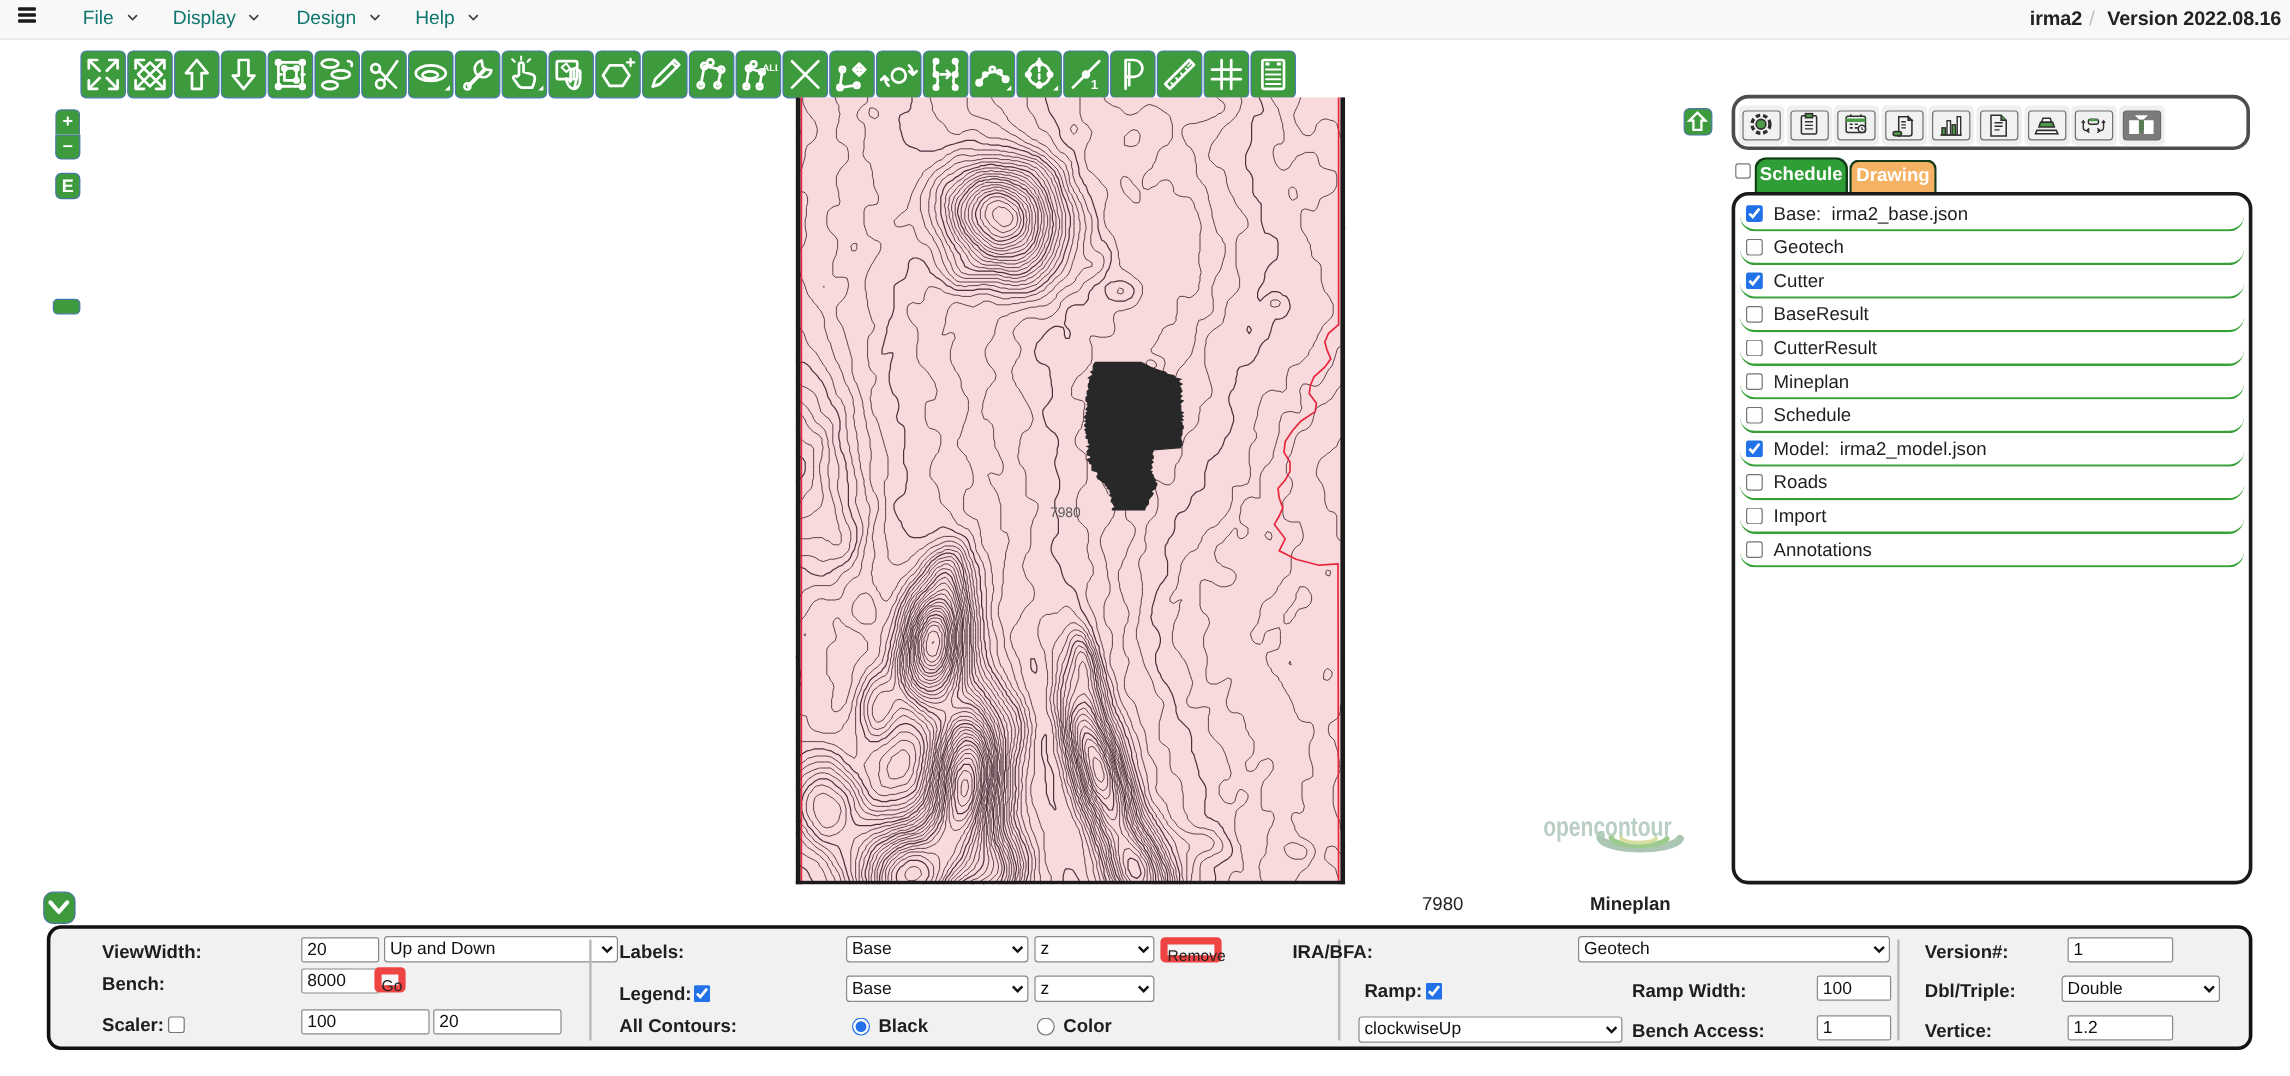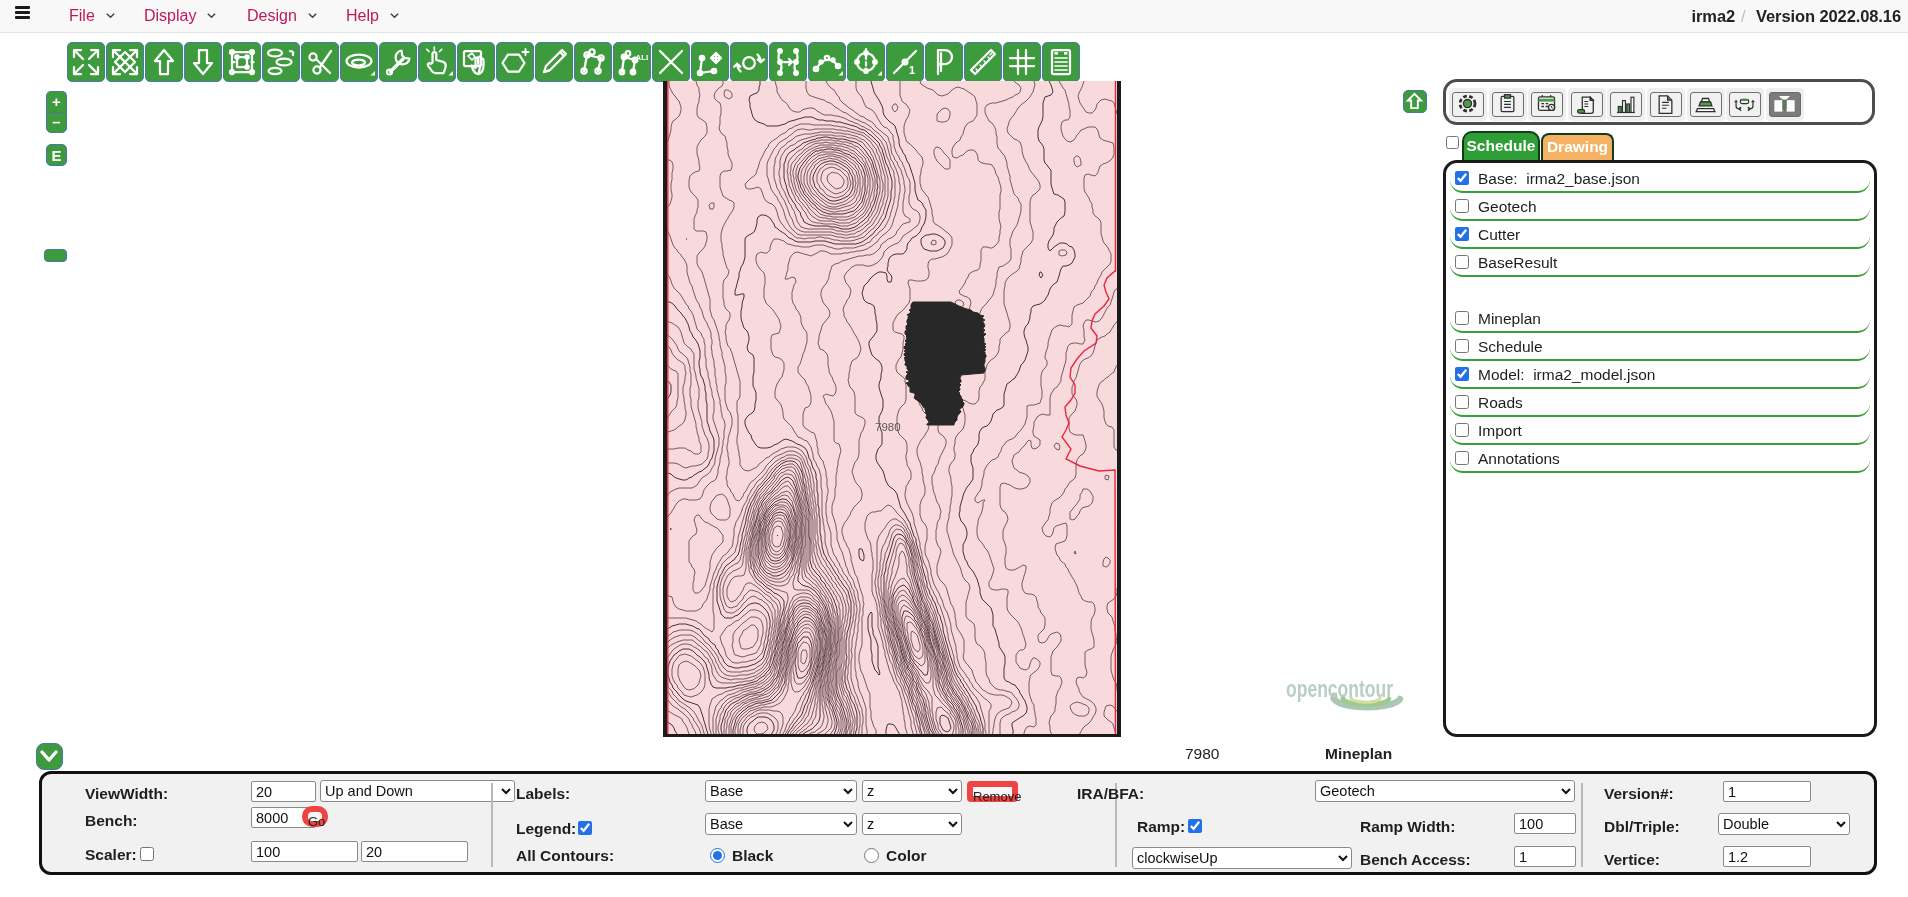--- a/index.html
+++ b/index.html
@@ -1,19 +1,19 @@
 <!DOCTYPE html>
 <html><head>
 <meta charset="utf-8">
 <style>
 * { margin:0; padding:0; box-sizing:border-box; }
 html,body { width:1908px; height:897px; background:#fff; font-family:"Liberation Sans", sans-serif; overflow:hidden; }
 
 #hdr { position:absolute; left:0; top:0; width:1908px; height:33px; background:#f8f8f8; border-bottom:1px solid #e3e3e3; }
-#hdr .menu { position:absolute; top:7px; font-size:16px; color:#be185d; }
+#hdr .menu { position:absolute; top:7px; font-size:16px; color:#0f766e; }
 .chev { display:inline-block; width:11px; height:11px; margin-left:10px; }
 #burger { position:absolute; left:15px; top:6px; width:15px; height:14px; }
 #burger div { height:2.6px; background:#1a1a1a; margin-bottom:2.6px; border-radius:1px; }
 #ver { position:absolute; right:7px; top:7px; font-size:16.5px; font-weight:bold; color:#222; letter-spacing:-0.1px; }
 #ver span.sl { color:#c0c0c0; font-weight:normal; padding:0 6px; }
 
 #tbar { position:absolute; left:67px; top:42px; height:40px; }
 .tb { position:absolute; top:0; width:38px; height:40px; background:#3d9b3d; border:1.8px solid #4a7aae; border-radius:5px; }
 .tb svg { position:absolute; left:2px; top:3px; }
 
@@ -471,20 +471,24 @@
       <span>Geotech</span>
     </div>
 <div class="lrow" style="top:59px;">
       <input type="checkbox" checked="" style="">
       <span>Cutter</span>
     </div>
 <div class="lrow" style="top:87px;">
       <input type="checkbox" style="">
       <span>BaseResult</span>
     </div>
+<div class="lrow" style="top:115px;">
+      <input type="checkbox" style="">
+      <span>CutterResult</span>
+    </div>
 <div class="lrow" style="top:143px;">
       <input type="checkbox" style="">
       <span>Mineplan</span>
     </div>
 <div class="lrow" style="top:171px;">
       <input type="checkbox" style="">
       <span>Schedule</span>
     </div>
 <div class="lrow" style="top:199px;">
       <input type="checkbox" checked="" style="">
@@ -510,21 +514,21 @@
     </svg>
   </div>
 <span id="mblbl" style="left:1185px;">7980</span>
 <span id="mblbl" style="left:1325px;font-weight:bold;">Mineplan</span>
 <div id="bpanel">
  <span class="lbl" style="left:43px;top:11px;">ViewWidth:</span>
  <input type="text" style="left: 209px; top: 7px; width: 65px;" value="20">
  <select style="left:278px;top:6px;width:195px;"><option>Up and Down</option></select>
  <span class="lbl" style="left:43px;top:38px;">Bench:</span>
  <input type="text" style="left: 209px; top: 33px; width: 65px;" value="8000">
- <div id="golbl" style="left:260px;top:32px;border-radius:10px;">Go</div>
+ <div id="golbl" style="left:270px;top:32px;">Go</div>
  <span class="lbl" style="left:43px;top:72px;">Scaler:</span>
  <input type="checkbox" style="left: 98px; top: 73px;">
  <input type="text" style="left: 209px; top: 67px; width: 107px;" value="100">
  <input type="text" style="left: 319px; top: 67px; width: 107px;" value="20">
  <div class="vsep" style="left:449px;"></div>
  <span class="lbl" style="left:474px;top:11px;">Labels:</span>
  <select style="left:663px;top:6px;width:152px;"><option>Base</option></select>
  <select style="left:820px;top:6px;width:100px;"><option>z</option></select>
  <div id="golbl" style="left:925px;top:7px;width:51px;font-size:13px;">Remove</div>
  <span class="lbl" style="left:474px;top:46px;">Legend:</span>

